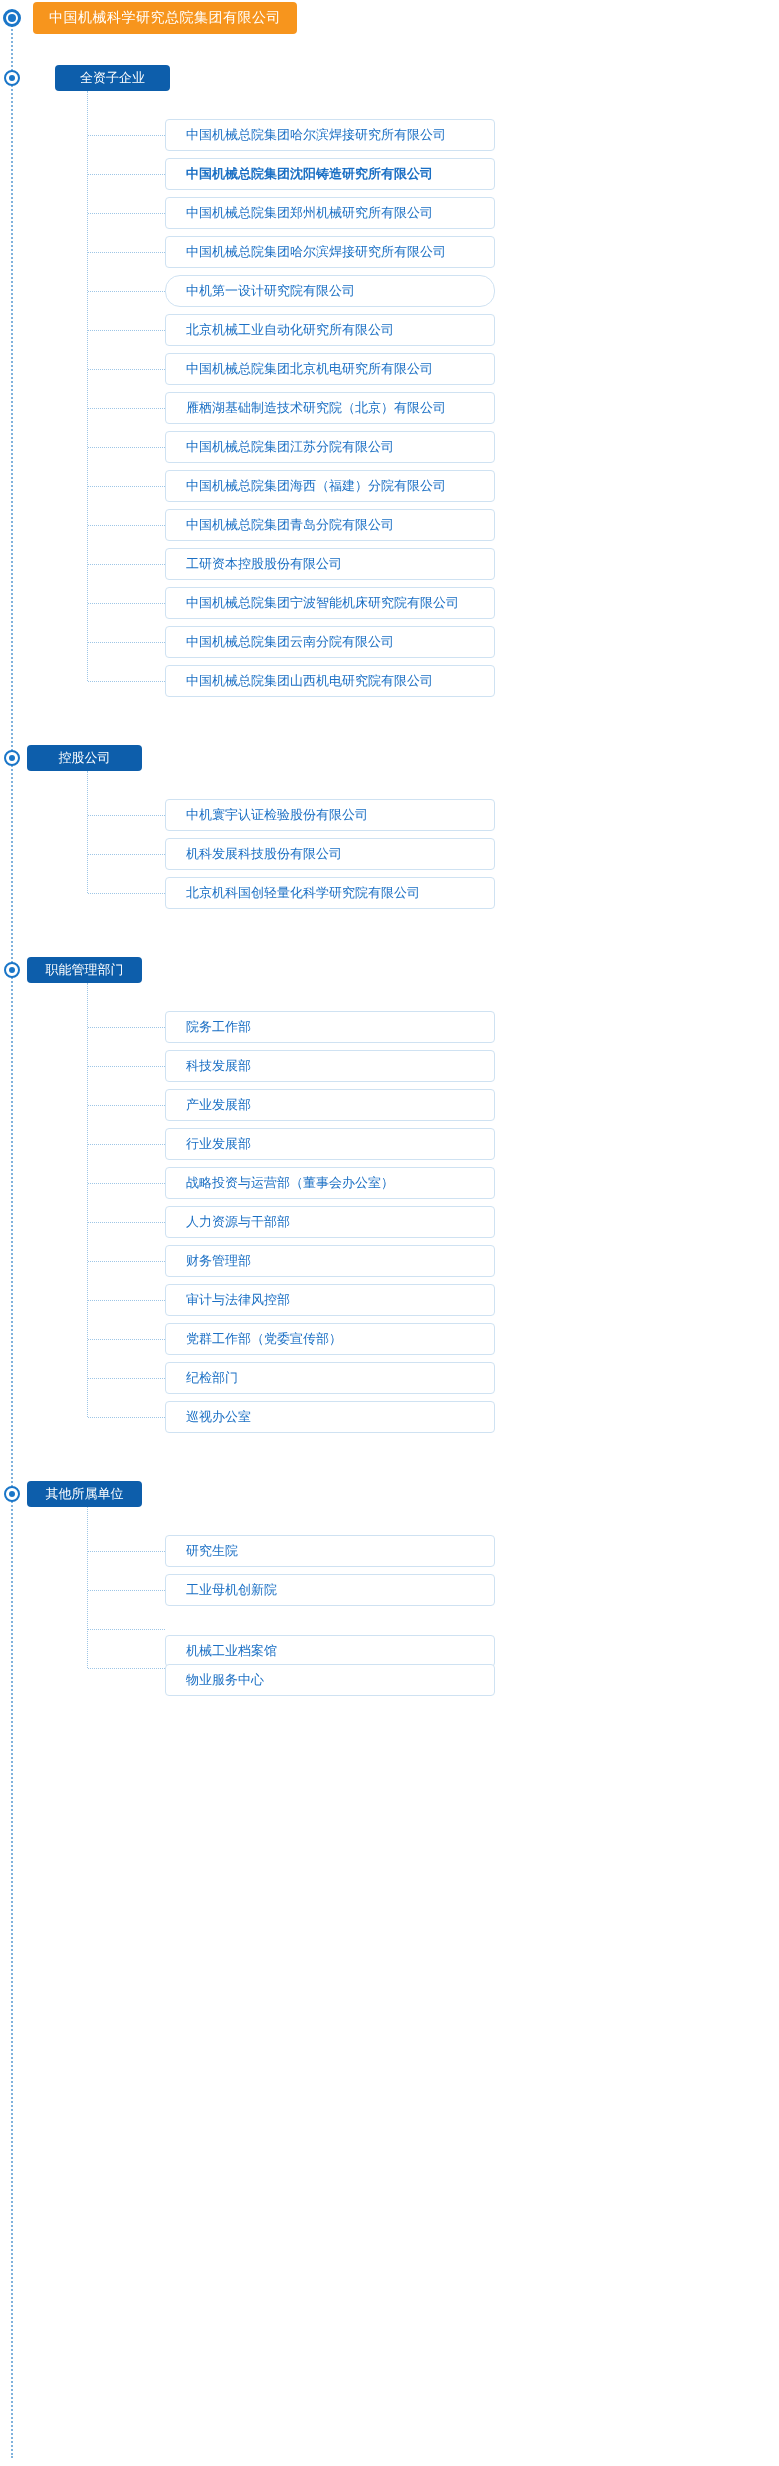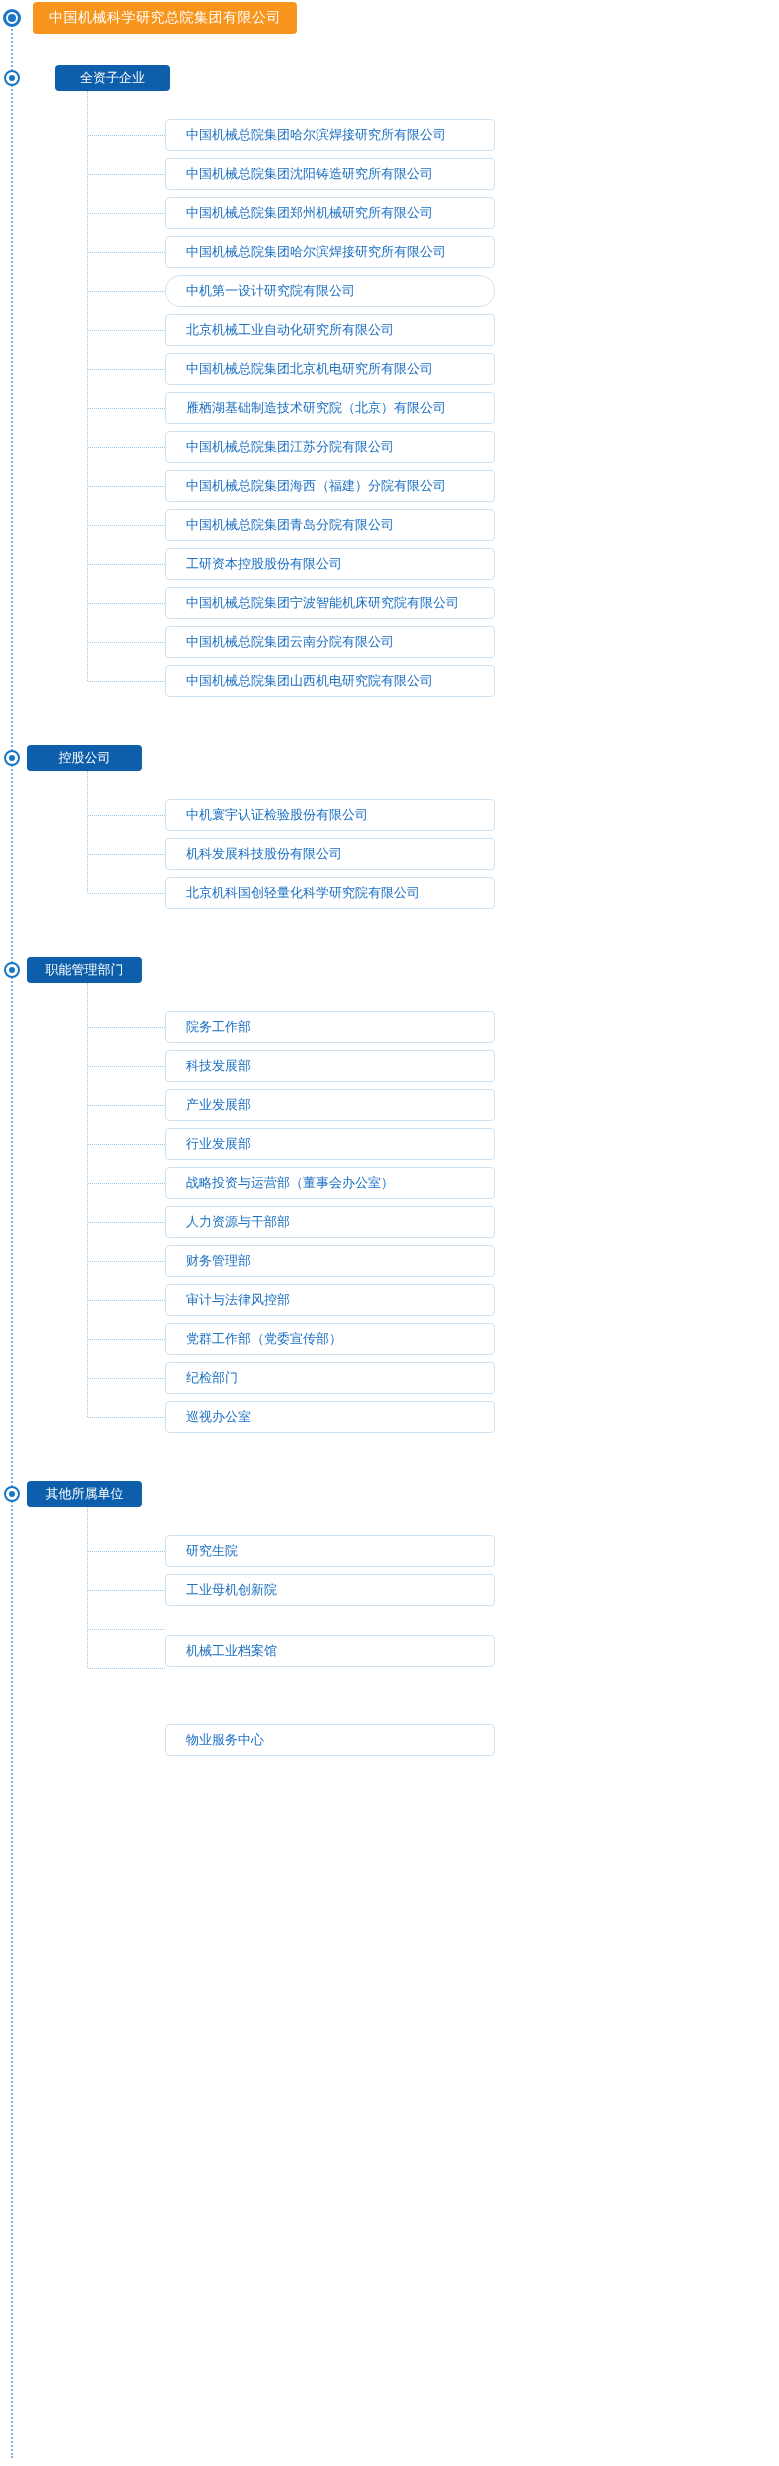--- a/index.html
+++ b/index.html
@@ -129,21 +129,21 @@
 <div class="spine-dot filled" style="top:9px;"></div>
 <div id="root-node">中国机械科学研究总院集团有限公司</div>
 
 <div id="tree">
     <div class="spine-dot" style="top: 70px;"></div>
     <div class="section-head" style="top: 65px; margin-left: 28px;">全资子企业</div>
     <div class="branch-line" style="top: 91px; height: 590px;"></div>
     <div class="connector" style="top: 135px;"></div>
     <div class="item-box" style="top: 119px;">中国机械总院集团哈尔滨焊接研究所有限公司</div>
     <div class="connector" style="top: 174px;"></div>
-    <div class="item-box" style="top: 158px;">中国机械总院集团沈阳铸造研究所有限公司</div>
+    <div class="item-box" style="top: 158px; font-weight: bold;">中国机械总院集团沈阳铸造研究所有限公司</div>
     <div class="connector" style="top: 213px;"></div>
     <div class="item-box" style="top: 197px;">中国机械总院集团郑州机械研究所有限公司</div>
     <div class="connector" style="top: 252px;"></div>
     <div class="item-box" style="top: 236px;">中国机械总院集团哈尔滨焊接研究所有限公司</div>
     <div class="connector" style="top: 291px;"></div>
     <div class="item-box" style="top: 275px; border-radius: 15px;">中机第一设计研究院有限公司</div>
     <div class="connector" style="top: 330px;"></div>
     <div class="item-box" style="top: 314px;">北京机械工业自动化研究所有限公司</div>
     <div class="connector" style="top: 369px;"></div>
     <div class="item-box" style="top: 353px;">中国机械总院集团北京机电研究所有限公司</div>
@@ -200,14 +200,14 @@
     <div class="spine-dot" style="top: 1486px;"></div>
     <div class="section-head" style="top: 1481px;">其他所属单位</div>
     <div class="branch-line" style="top: 1507px; height: 161px;"></div>
     <div class="connector" style="top: 1551px;"></div>
     <div class="item-box" style="top: 1535px;">研究生院</div>
     <div class="connector" style="top: 1590px;"></div>
     <div class="item-box" style="top: 1574px;">工业母机创新院</div>
     <div class="connector" style="top: 1629px;"></div>
     <div class="item-box" style="top: 1635px;">机械工业档案馆</div>
     <div class="connector" style="top: 1668px;"></div>
-    <div class="item-box" style="top: 1724px;">物业服务中心</div>
+    <div class="item-box" style="top: 1664px;">物业服务中心</div>
   </div>
 
 </body></html>

